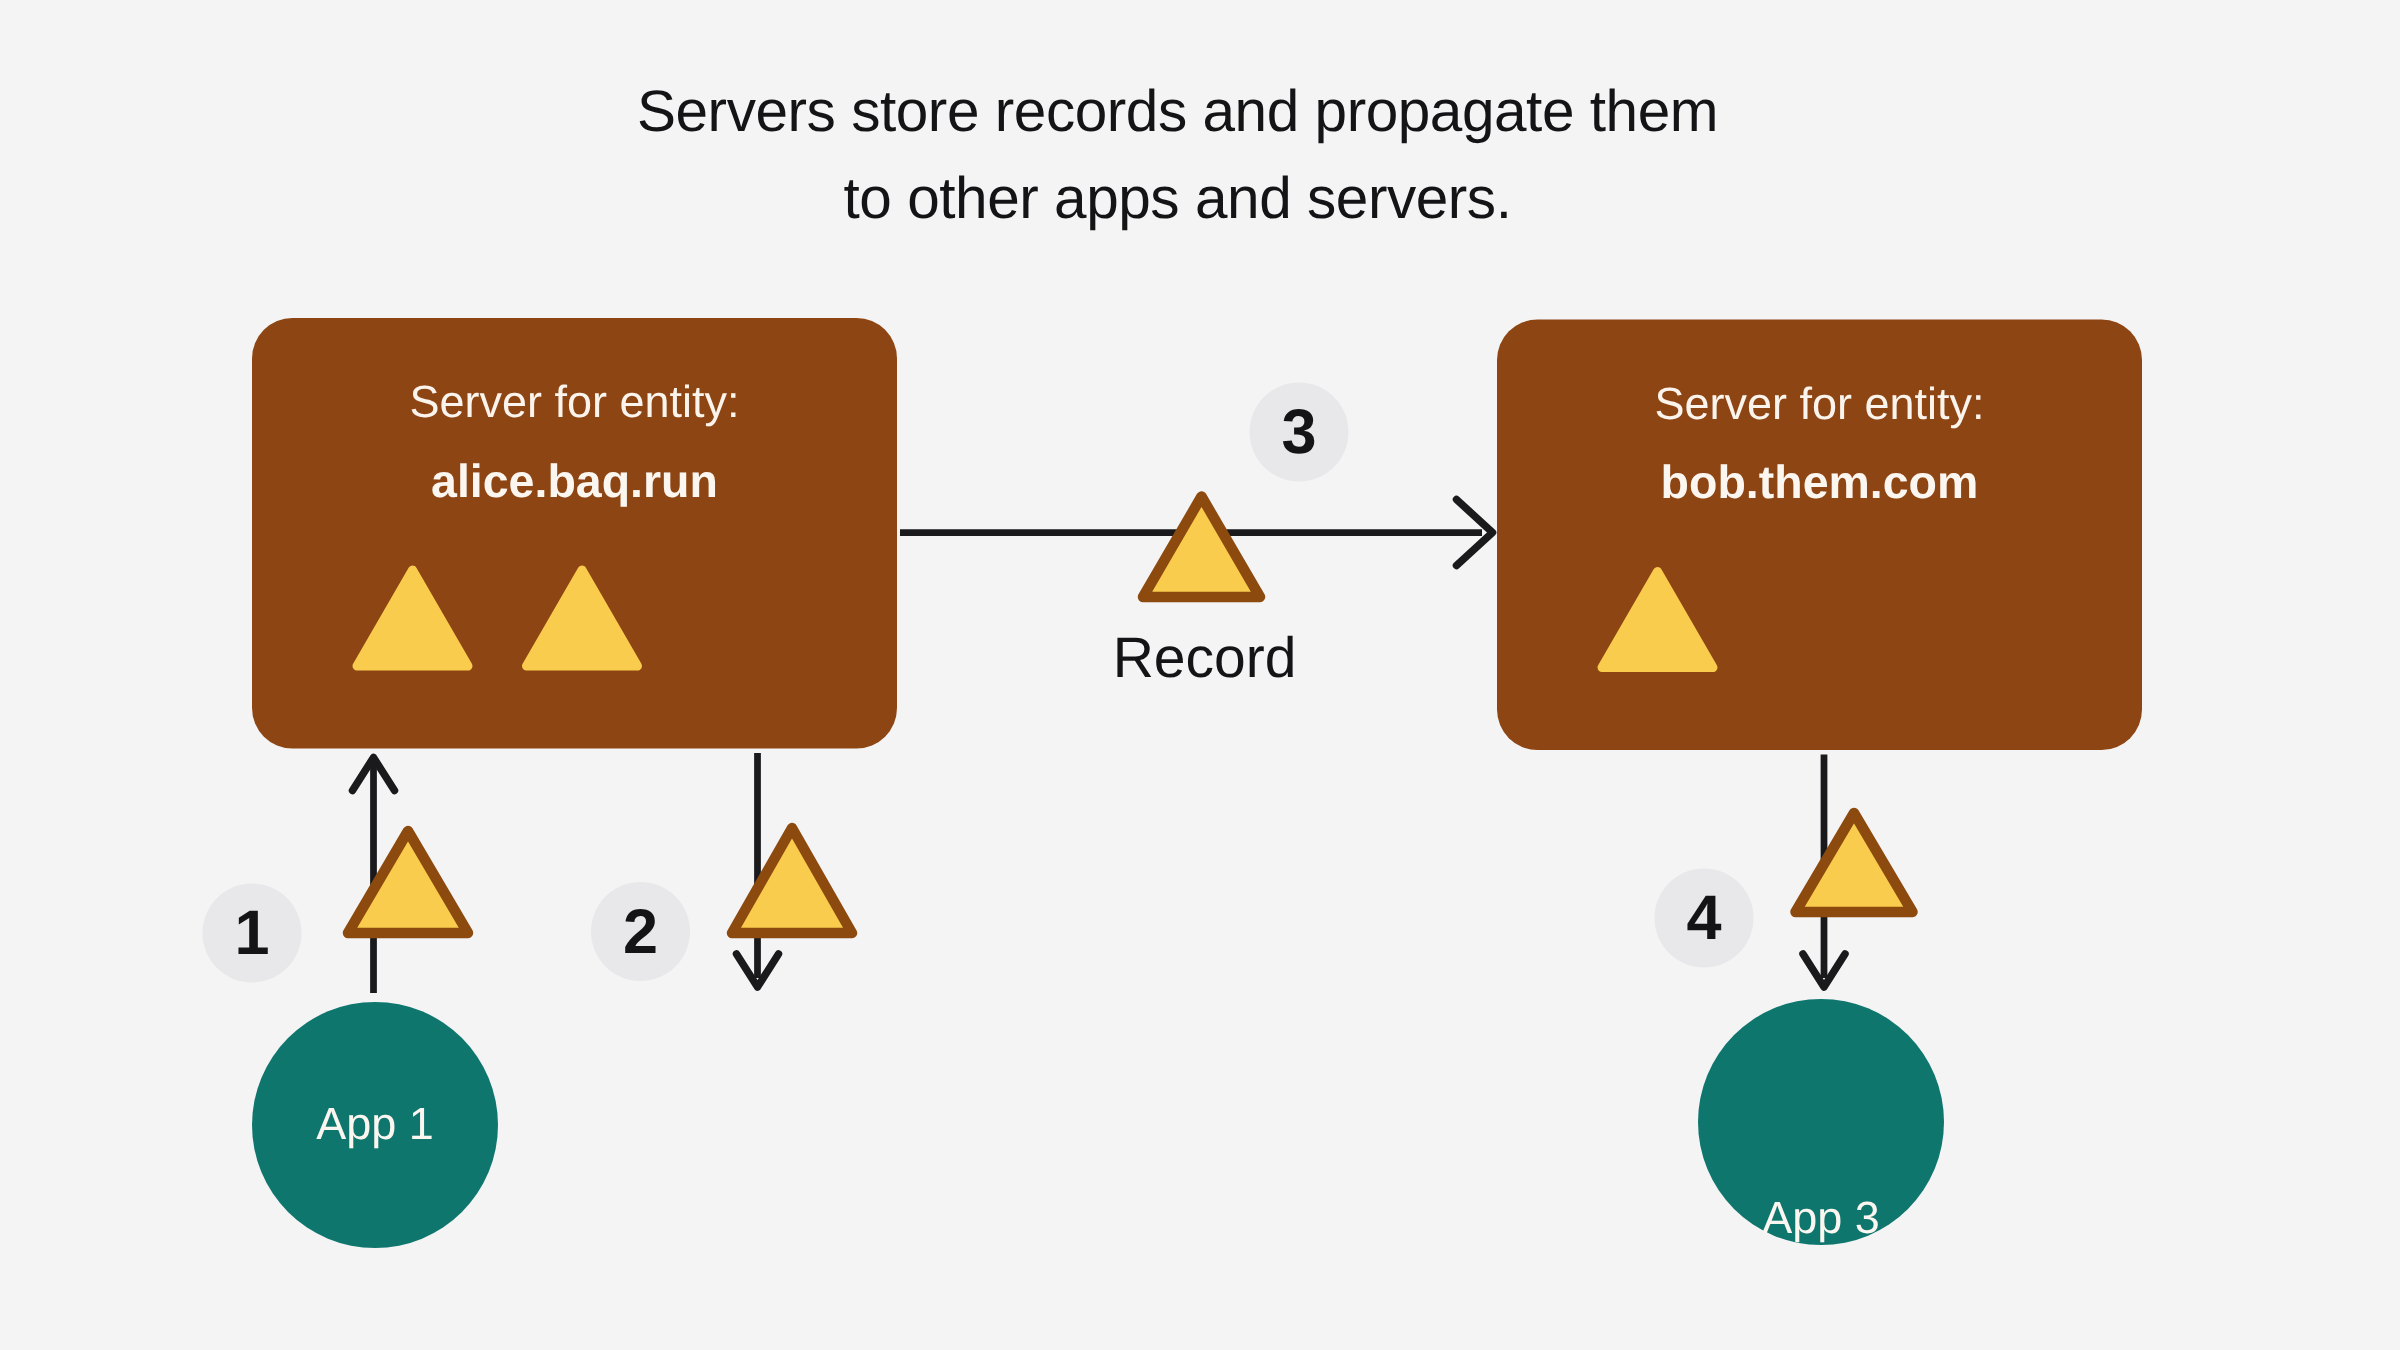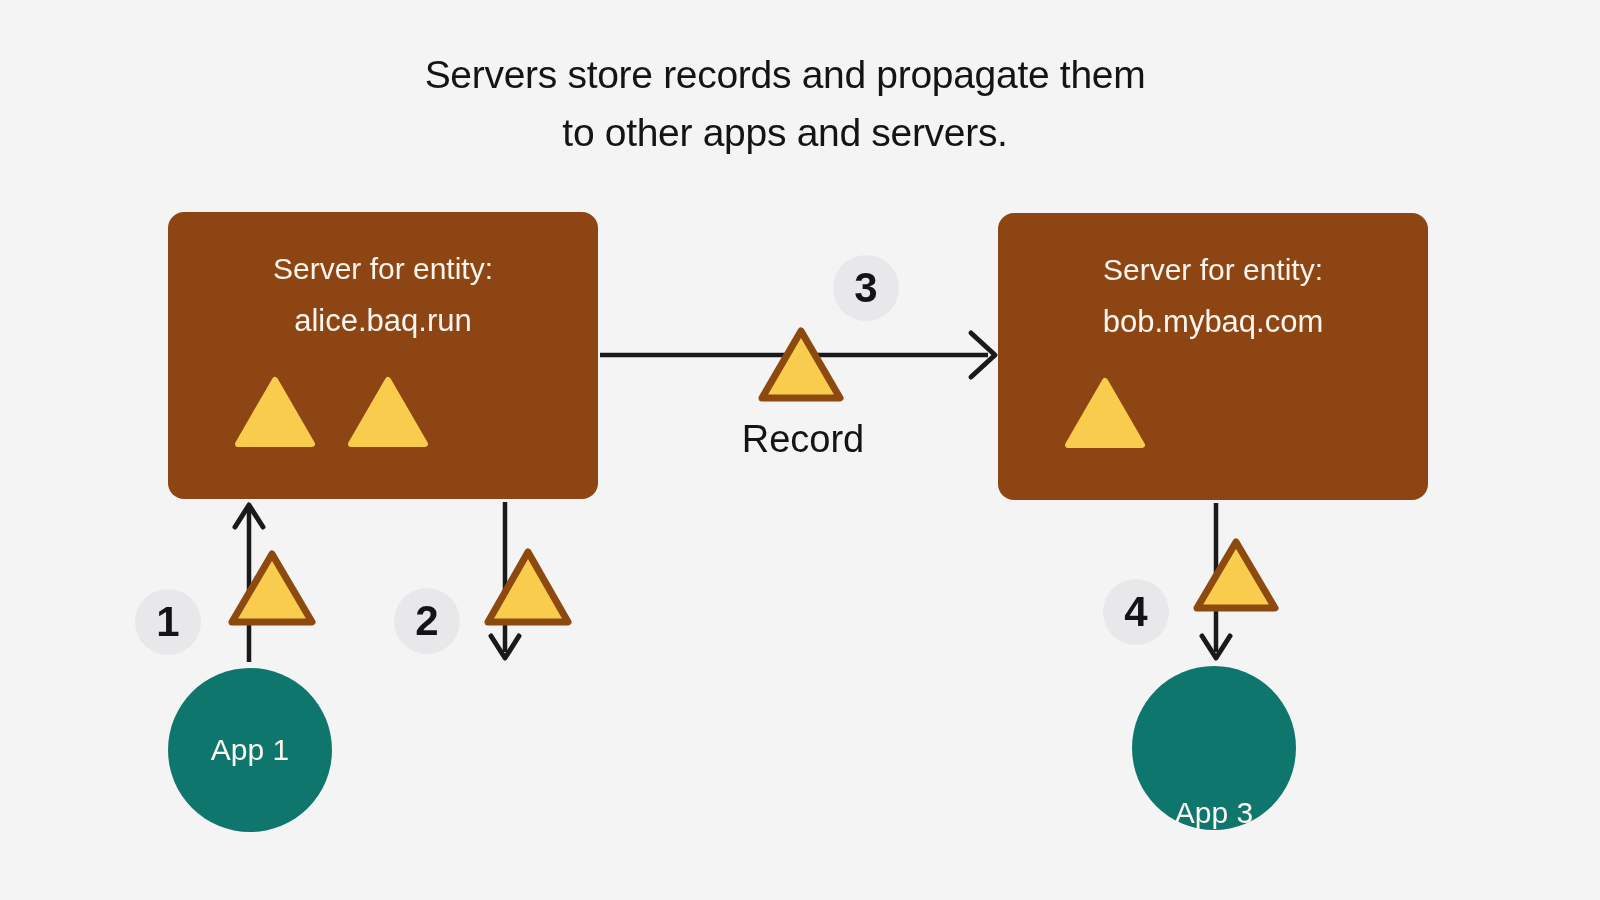--- a/index.html
+++ b/index.html
@@ -35,36 +35,36 @@
   }
   .arrow-line { stroke: #1A1A1C; stroke-width: 4.5; fill: none; }
   .arrow-head { stroke: #1A1A1C; stroke-width: 5; fill: none; stroke-linecap: round; stroke-linejoin: round; }
   .record-tri { fill: #F9CC4D; stroke: #8C4A0F; stroke-width: 7; stroke-linejoin: round; }
   
   .server-box {
     position: absolute;
     width: 430px;
     height: 287px;
     background: #8E4514;
-    border-radius: 16px;
+    border-radius: 27px;
     text-align: center;
   }
   .server-box.left  { left: 168px; top: 212px; }
   .server-box.right { left: 998px; top: 213px; }
   .server-label {
     margin-top: 40px;
     font-size: 30px;
     color: #FAF4EC;
     font-weight: 400;
   }
   .server-domain {
     margin-top: 17px;
     font-size: 31px;
     color: #FBF6EF;
-    font-weight: 400;
+    font-weight: 700;
   }
   .box-tri { position: absolute; }
   .box-tri path { fill: #F9CC4D; stroke: #F9CC4D; stroke-width: 6; stroke-linejoin: round; }
   .box-tri.t1 { left: 64px;  top: 163px; }
   .box-tri.t2 { left: 177px; top: 163px; }
   
   .record-label {
     position: absolute;
     left: 700px; top: 418px;
     width: 206px;
@@ -141,21 +141,21 @@
     <svg class="box-tri t1" width="86" height="74" viewBox="0 0 86 74">
       <path d="M43 5 L80 69 L6 69 Z"></path>
     </svg>
     <svg class="box-tri t2" width="86" height="74" viewBox="0 0 86 74">
       <path d="M43 5 L80 69 L6 69 Z"></path>
     </svg>
   </div>
 
   <div class="server-box right">
     <div class="server-label">Server for entity:</div>
-    <div class="server-domain">bob.mybaq.com</div>
+    <div class="server-domain">bob.them.com</div>
     <svg class="box-tri t1" width="86" height="74" viewBox="0 0 86 74">
       <path d="M43 5 L80 69 L6 69 Z"></path>
     </svg>
   </div>
 
   <div class="record-label">Record</div>
 
   <div class="badge b1">1</div>
   <div class="badge b2">2</div>
   <div class="badge b3">3</div>

